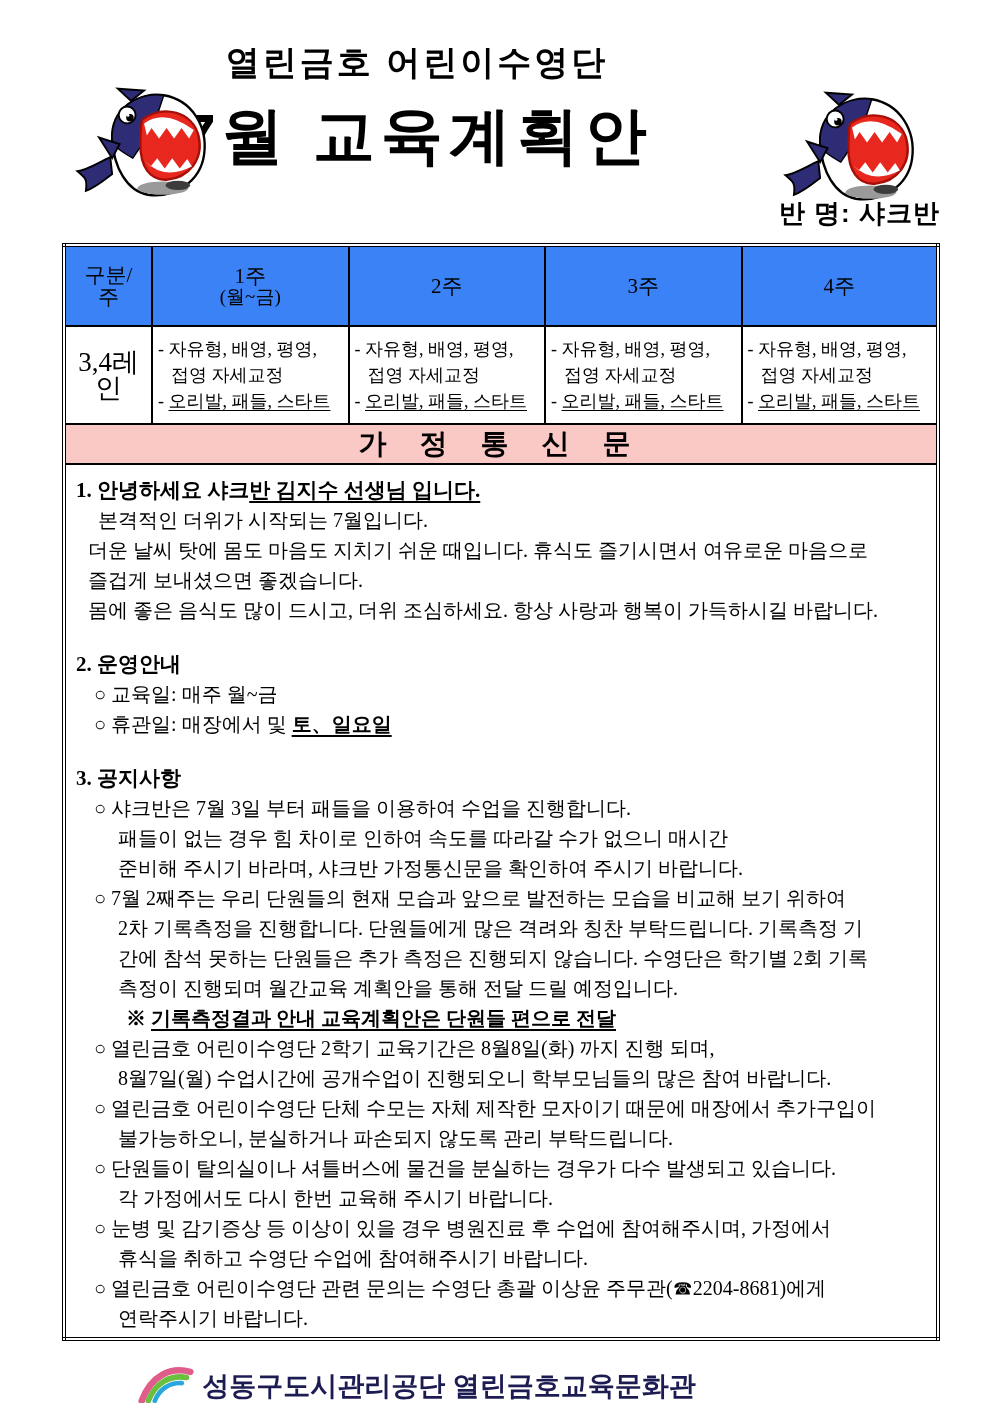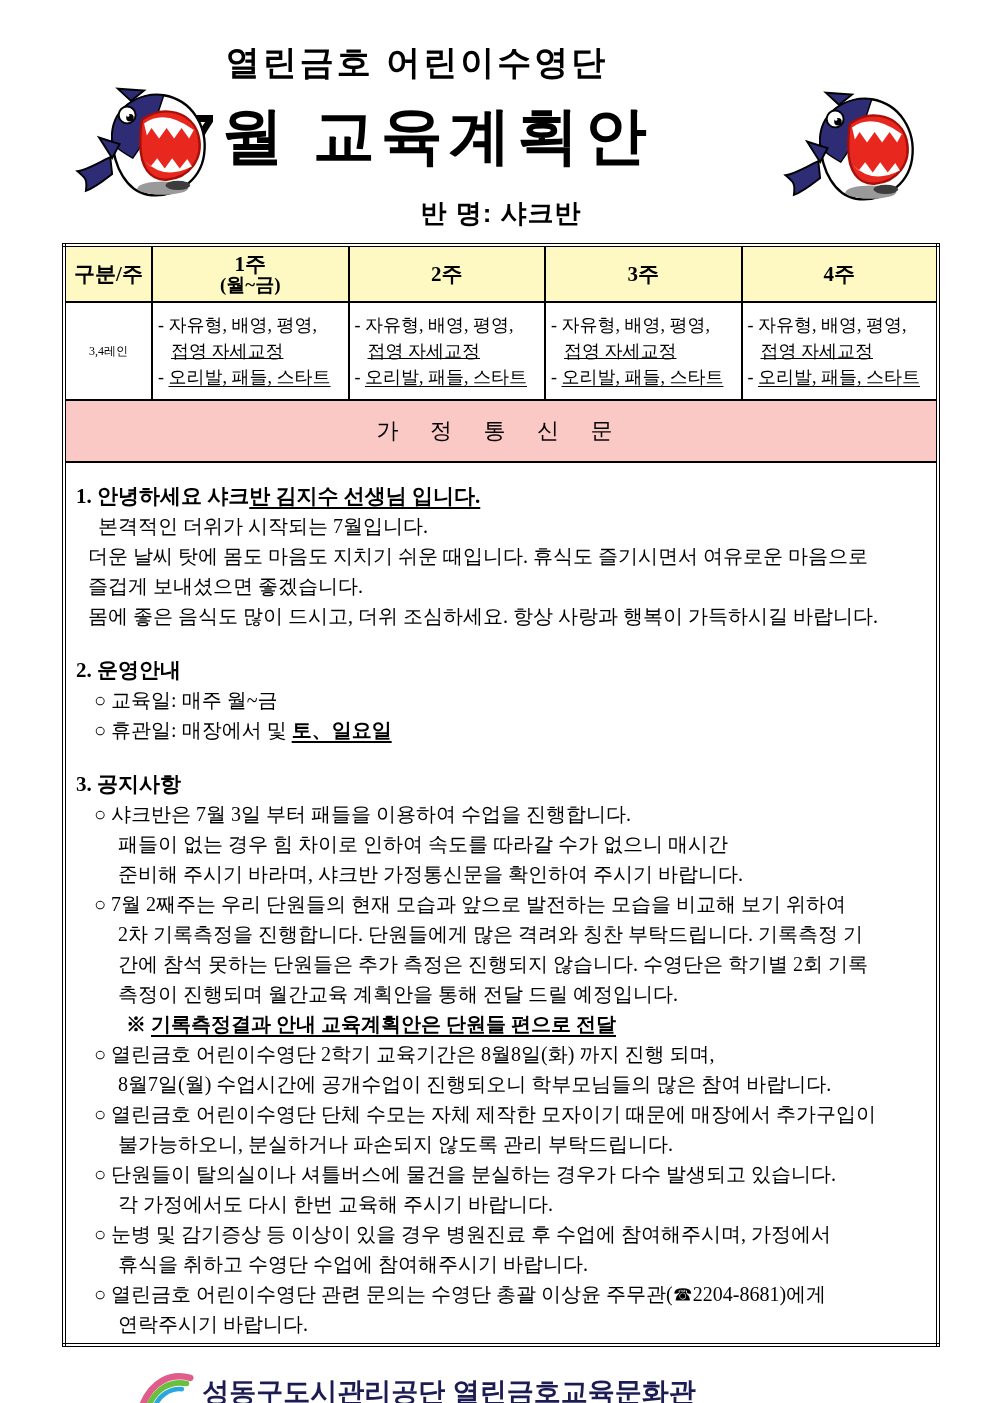--- a/index.html
+++ b/index.html
@@ -15,54 +15,54 @@
     letter-spacing:3px;font-family:"Liberation Sans","DejaVu Sans",sans-serif;
   }
   .main-title{
     margin-top:8px;text-align:center;font-size:62px;font-weight:bold;
     letter-spacing:6px;font-family:"Liberation Sans","DejaVu Sans",sans-serif;
   }
   .shark{position:absolute;width:142px;height:122px;}
   .shark-left{left:74px;top:84px;}
   .shark-right{left:782px;top:88px;}
   .class-line{
-    width:878px;margin:18px 0 0 62px;text-align:center;font-size:26px;font-weight:bold;
+    width:878px;margin:18px 0 0 62px;text-align:right;font-size:26px;font-weight:bold;
     font-family:"Liberation Sans","DejaVu Sans",sans-serif;letter-spacing:1px;
   }
 
   
   table.schedule{
     table-layout:fixed;border-collapse:collapse;width:878px;margin:12px 0 0 62px;
     border:4px double #000;
   }
   .schedule th,.schedule td{border:2px solid #000;overflow:hidden;}
   .col-corner{width:88px;}
   tr.hdr-row th{
-    background:#fef9c3;height:46px;font-size:21px;font-weight:bold;
-    text-align:center;line-height:1.05;padding:4px;
+    background:#3b82f6;height:46px;font-size:21px;font-weight:normal;
+    text-align:center;line-height:1.05;padding:16px;
   }
   tr.hdr-row .l2:empty{display:none;}
   tr.hdr-row .l2{display:block;font-size:19px;}
   tr.hdr-row .l1{display:block;}
   tr.focus-row td{height:54px;text-align:center;font-weight:bold;font-size:20px;line-height:1.1;}
   tr.focus-row .lab span{display:block;}
   tr.lane-row td{height:88px;font-size:18px;line-height:26px;padding:4px 5px;vertical-align:middle;text-align:left;margin-top:40px;}
-  tr.lane-row td.lane-lab{text-align:center;font-size:12px;padding:0;}
-  .lane-cont{padding-left:13px;text-decoration:underline;}
+  tr.lane-row td.lane-lab{text-align:center;font-size:27px;padding:0;}
+  .lane-cont{padding-left:13px;}
   .u2{text-decoration:underline;text-underline-offset:3px;}
 
   
   tr.band-row td{
-    background:#fac8c5;height:36px;text-align:center;font-size:22px;font-weight:normal;
-    letter-spacing:13px;padding:12px;
+    background:#fac8c5;height:36px;text-align:center;font-size:28px;font-weight:bold;
+    letter-spacing:13px;padding:0;
   }
 
   
   tr.notice-row td{background:#fff;vertical-align:top;padding:10px 12px 4px 10px;}
-  .notice{font-size:20px;line-height:30px;margin-top:8px;}
+  .notice{font-size:20px;line-height:30px;}
   .n-h{font-weight:bold;font-size:21px;}
   .hu{text-decoration:underline;text-decoration-thickness:2px;text-underline-offset:4px;}
   .ind-a{padding-left:22px;}
   .ind-b{padding-left:12px;}
   .bullet{padding-left:18px;}
   .cont{padding-left:42px;}
   .note-line{padding-left:50px;font-weight:bold;}
   .bu{font-weight:bold;text-decoration:underline;text-decoration-thickness:2px;text-underline-offset:4px;}
   .sec-gap{height:24px;}
 

